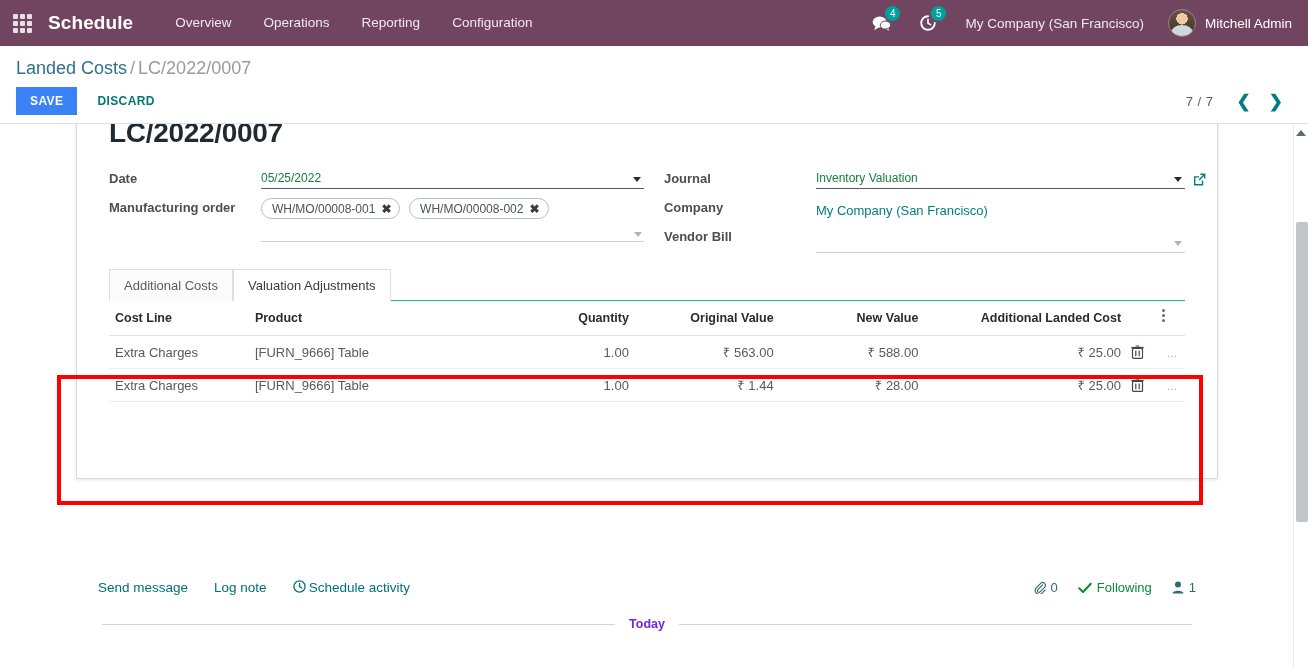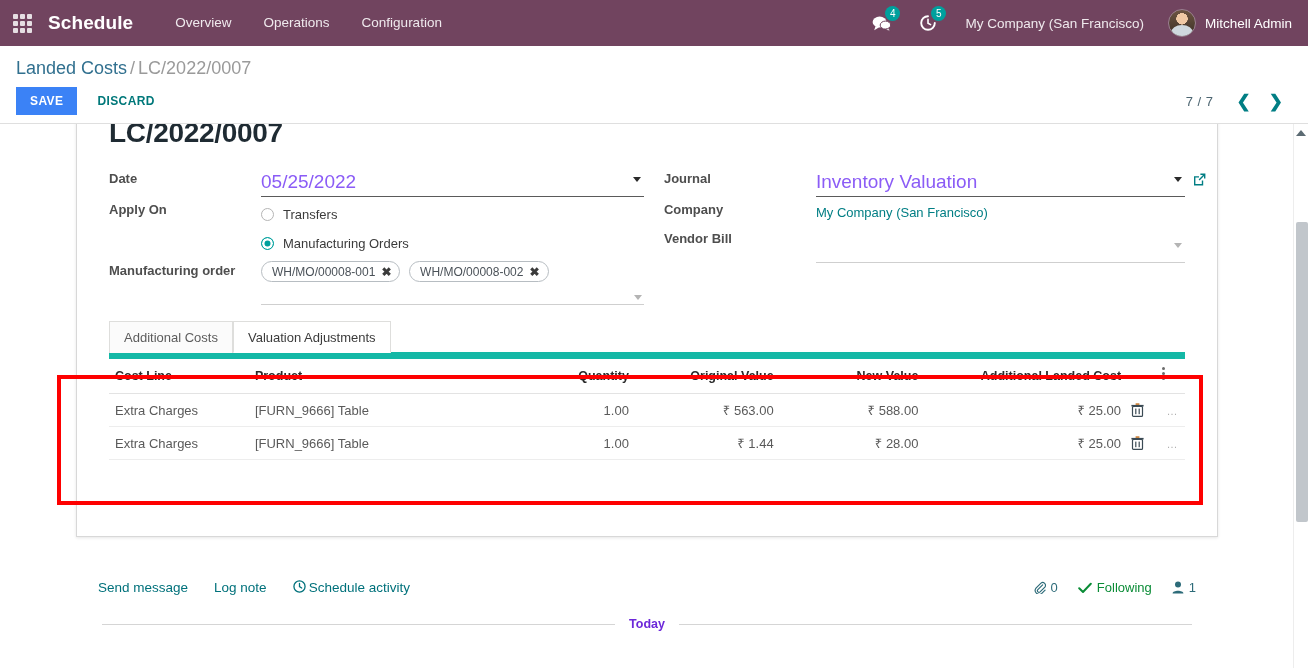--- a/index.html
+++ b/index.html
@@ -240,22 +240,22 @@
   .field-value {
     flex: 1;
     position: relative;
     padding-top: 3px;
   }
   .inp {
     border: none;
     border-bottom: 1px solid #5a5a5a;
     background: transparent;
     font-family: inherit;
-    font-size: 19px;
-    color: #8b5cf6;
+    font-size: 12px;
+    color: #15803d;
     width: 100%;
     padding: 2px 16px 3px 0;
     outline: none;
   }
   .inp-wrap { position: relative; width: 100%; }
   .caret-down {
     position: absolute;
     right: 3px;
     top: 8px;
     width: 0; height: 0;
@@ -336,21 +336,21 @@
     width: 0; height: 0;
     border-left: 4.5px solid transparent;
     border-right: 4.5px solid transparent;
     border-top: 5px solid #b4b4b4;
   }
 
   
   .notebook { margin-top: 16px; }
   .tabs {
     display: flex;
-    border-bottom: 7px solid #14b8a6;
+    border-bottom: 1px solid #14b8a6;
     padding-left: 0;
   }
   .tab {
     padding: 8px 14px 7px 14px;
     font-size: 13px;
     color: #5c5c5c;
     cursor: pointer;
     border: 1px solid transparent;
     border-bottom: none;
     background: #f7f7f7;
@@ -515,20 +515,21 @@
         <i></i>
         <i></i>
         <i></i>
         <i></i>
       </div>
   </div>
   <div class="brand">Schedule</div>
 
   <div class="nav-item">Overview</div>
   <div class="nav-item">Operations</div>
+  <div class="nav-item">Reporting</div>
   <div class="nav-item">Configuration</div>
 
   <div class="nav-right">
     <div class="sys-icon">
       <svg width="19" height="17" viewBox="0 0 19 17" aria-hidden="true">
         <ellipse cx="7.6" cy="7" rx="7" ry="5.4" fill="#ffffff"></ellipse>
         <path d="M3.6 11.1 L2.2 15.2 L7.2 12.2 Z" fill="#ffffff"></path>
         <ellipse cx="13.4" cy="10.1" rx="5.2" ry="4" fill="#ffffff" stroke="#71445f" stroke-width="1"></ellipse>
         <path d="M16.6 13.2 L17.8 16.2 L13.8 14.2 Z" fill="#ffffff" stroke="#71445f" stroke-width="0.6"></path>
       </svg>
@@ -577,33 +578,20 @@
           <div class="field-row">
             <div class="field-label">Date</div>
             <div class="field-value">
               <div class="inp-wrap">
                 <input class="inp" value="05/25/2022" style="">
                 <span class="caret-down"></span>
               </div>
             </div>
           </div>
 
-          <div class="field-row">
-            <div class="field-label">Apply On</div>
-            <div class="field-value">
-              <div class="radio-line">
-                <span class="radio"></span>
-                <span class="radio-label">Transfers</span>
-              </div>
-              <div class="radio-line">
-                <span class="radio on"></span>
-                <span class="radio-label">Manufacturing Orders</span>
-              </div>
-            </div>
-          </div>
 
           <div class="field-row">
             <div class="field-label">Manufacturing order</div>
             <div class="field-value">
               <div class="tags-field">
                 <span class="tag">
                   <span>WH/MO/00008-001</span>
                   <span class="tag-x">✖</span>
                 </span>
                 <span class="tag">

